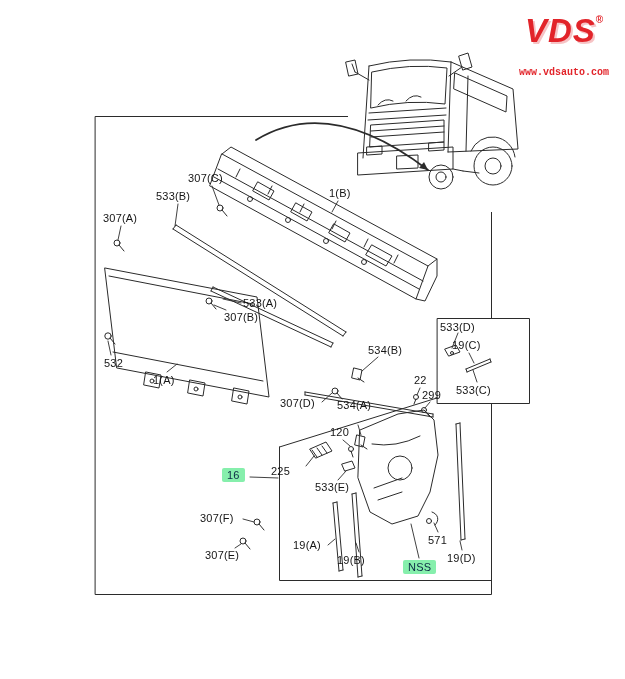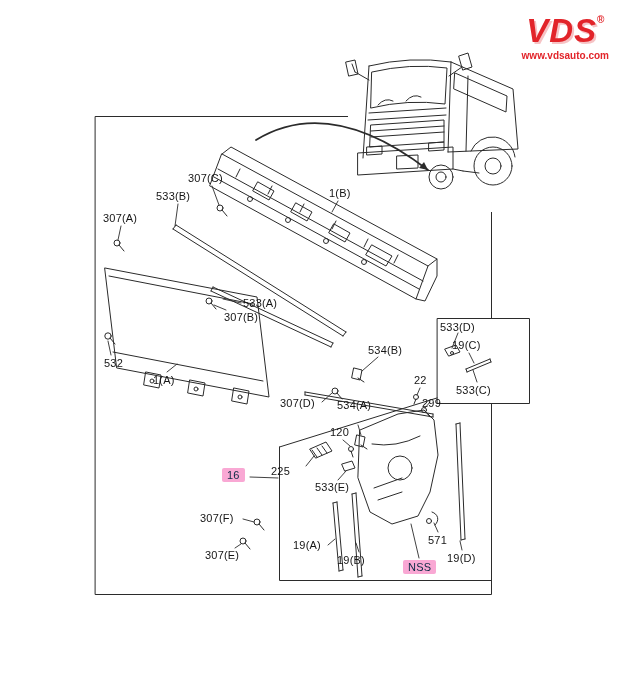--- a/index.html
+++ b/index.html
@@ -5,31 +5,31 @@
   * { margin:0; padding:0; box-sizing:border-box; }
   html,body { background:#ffffff; }
   body { width:625px; height:679px; font-family:"Liberation Sans", sans-serif; }
   .stage { position:relative; width:625px; height:679px; background:#fff; overflow:hidden; }
   .art { position:absolute; left:0; top:0; }
   .lbl {
     position:absolute; font-size:11px; line-height:14px; color:#151515;
     white-space:nowrap; letter-spacing:0.2px; cursor:pointer;
   }
   .lbl.hl {
-    background:#f9a8d4; color:#0c2b45; padding:0 5px; border-radius:2px;
+    background:#86efac; color:#0c2b45; padding:0 5px; border-radius:2px;
   }
   .logo { position:absolute; top:14px; right:16px; text-align:center; }
   .logo-main { display:inline-block; }
   .logo-text {
     font-style:italic; font-weight:bold; font-size:33px; line-height:34px;
     color:#e2242a; letter-spacing:1px;
     text-shadow:2px 2px 0 #f6c3c5;
   }
   .reg { color:#e2242a; font-size:10px; vertical-align:top; font-style:normal; font-weight:bold; }
-  .site { color:#e2242a; font-size:10px; font-weight:bold; margin-top:2px; }
+  .site { color:#e2242a; font-size:10px; font-weight:bold; margin-top:19px;font-family:Liberation Mono, monospace; }
 </style>
 </head>
 <body>
 
 <div class="stage">
 
   <svg class="art" width="625" height="679" viewBox="0 0 625 679" aria-hidden="true">
     <g stroke="#2b2b2b" fill="none" stroke-width="1" stroke-linecap="round" stroke-linejoin="round">
 
       <rect x="95.5" y="116.5" width="396" height="478"></rect>
@@ -233,21 +233,21 @@
   <div class="lbl" style="left:243px;top:296px">533(A)</div>
   <div class="lbl" style="left:224px;top:310px">307(B)</div>
   <div class="lbl" style="left:104px;top:356px">532</div>
   <div class="lbl" style="left:153px;top:373px">1(A)</div>
   <div class="lbl" style="left:368px;top:343px">534(B)</div>
   <div class="lbl" style="left:280px;top:396px">307(D)</div>
   <div class="lbl" style="left:440px;top:320px">533(D)</div>
   <div class="lbl" style="left:452px;top:338px">19(C)</div>
   <div class="lbl" style="left:456px;top:383px">533(C)</div>
   <div class="lbl" style="left:414px;top:373px">22</div>
-  <div class="lbl" style="left:422px;top:396px">299</div>
+  <div class="lbl" style="left:422px;top:388px">299</div>
   <div class="lbl" style="left:337px;top:398px">534(A)</div>
   <div class="lbl" style="left:330px;top:425px">120</div>
   <div class="lbl" style="left:271px;top:464px">225</div>
   <div class="lbl" style="left:315px;top:480px">533(E)</div>
   <div class="lbl hl" style="left:222px;top:468px">16</div>
   <div class="lbl" style="left:200px;top:511px">307(F)</div>
   <div class="lbl" style="left:205px;top:548px">307(E)</div>
   <div class="lbl" style="left:293px;top:538px">19(A)</div>
   <div class="lbl" style="left:337px;top:553px">19(B)</div>
   <div class="lbl hl" style="left:403px;top:560px">NSS</div>

